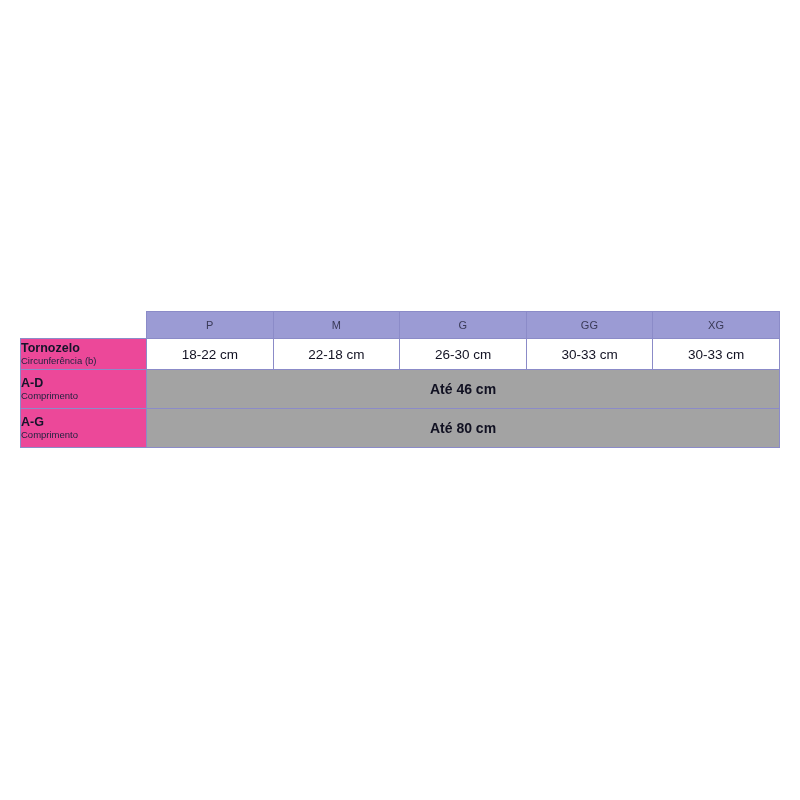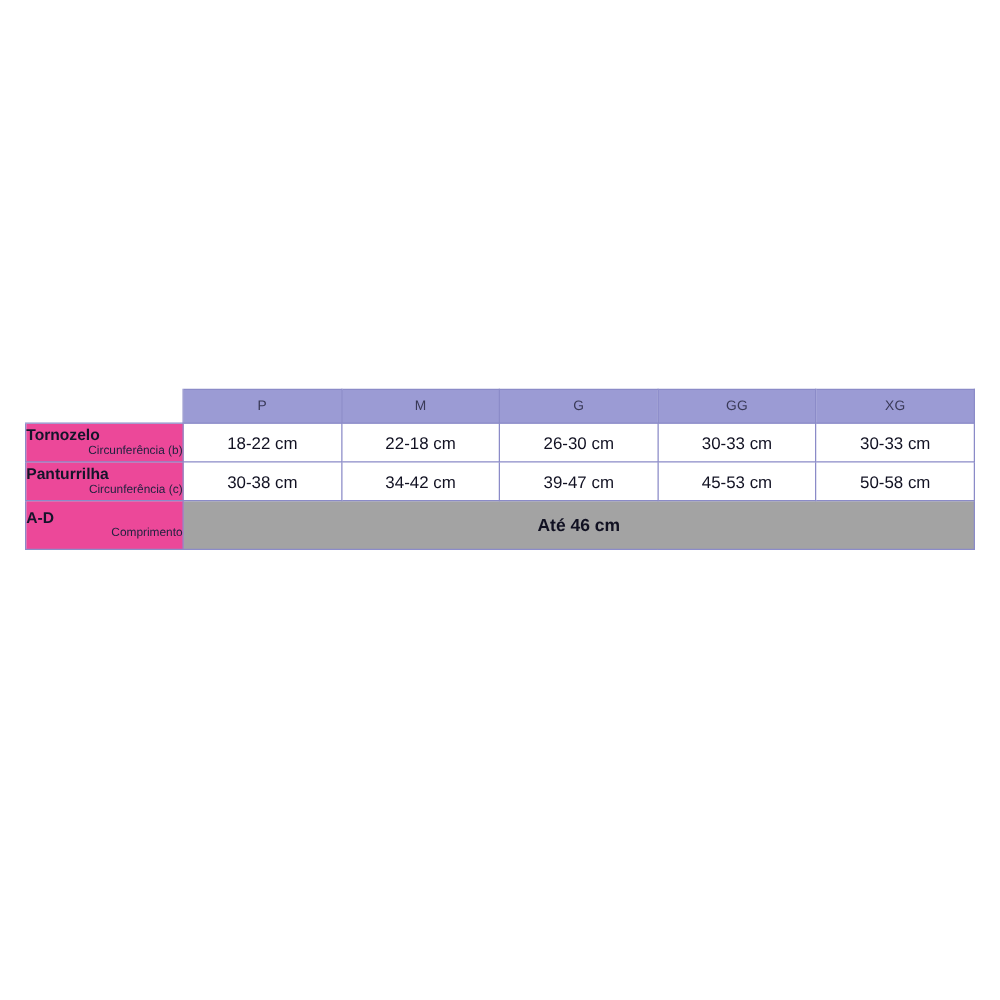--- a/index.html
+++ b/index.html
@@ -74,21 +74,20 @@
     color: #14142a;
     line-height: 14px;
   }
 
   .row-label .lbl-sub {
     display: block;
     font-size: 9.5px;
     font-weight: normal;
     color: #222240;
     line-height: 12px;
-    text-align: right;
   }
 
   .val-cell {
     background: #ffffff;
     text-align: center;
     font-size: 13.5px;
     font-weight: normal;
     color: #111122;
     height: 30px;
     vertical-align: middle;
@@ -136,33 +135,29 @@
             <span class="lbl-title">Tornozelo</span>
             <span class="lbl-sub">Circunferência (b)</span>
           </td>
           <td class="val-cell">18-22 cm</td>
           <td class="val-cell">22-18 cm</td>
           <td class="val-cell">26-30 cm</td>
           <td class="val-cell">30-33 cm</td>
           <td class="val-cell">30-33 cm</td>
         </tr>
         <tr>
-          <td class="row-label">
-            <span class="lbl-title">Panturrilha</span>
-            <span class="lbl-sub">Circunferência (c)</span>
-          </td>
-          <td class="val-cell">30-38 cm</td>
-          <td class="val-cell">34-42 cm</td>
-          <td class="val-cell">39-47 cm</td>
-          <td class="val-cell">45-53 cm</td>
-          <td class="val-cell">50-58 cm</td>
-        </tr>
-        <tr>
           <td class="row-label tall-label">
             <span class="lbl-title">A-D</span>
             <span class="lbl-sub">Comprimento</span>
           </td>
           <td class="span-cell" colspan="5">Até 46 cm</td>
+        </tr>
+        <tr>
+          <td class="row-label tall-label">
+            <span class="lbl-title">A-G</span>
+            <span class="lbl-sub">Comprimento</span>
+          </td>
+          <td class="span-cell" colspan="5">Até 80 cm</td>
         </tr>
       </tbody>
     </table>
   </div>
 </div>
 
 </body></html>

